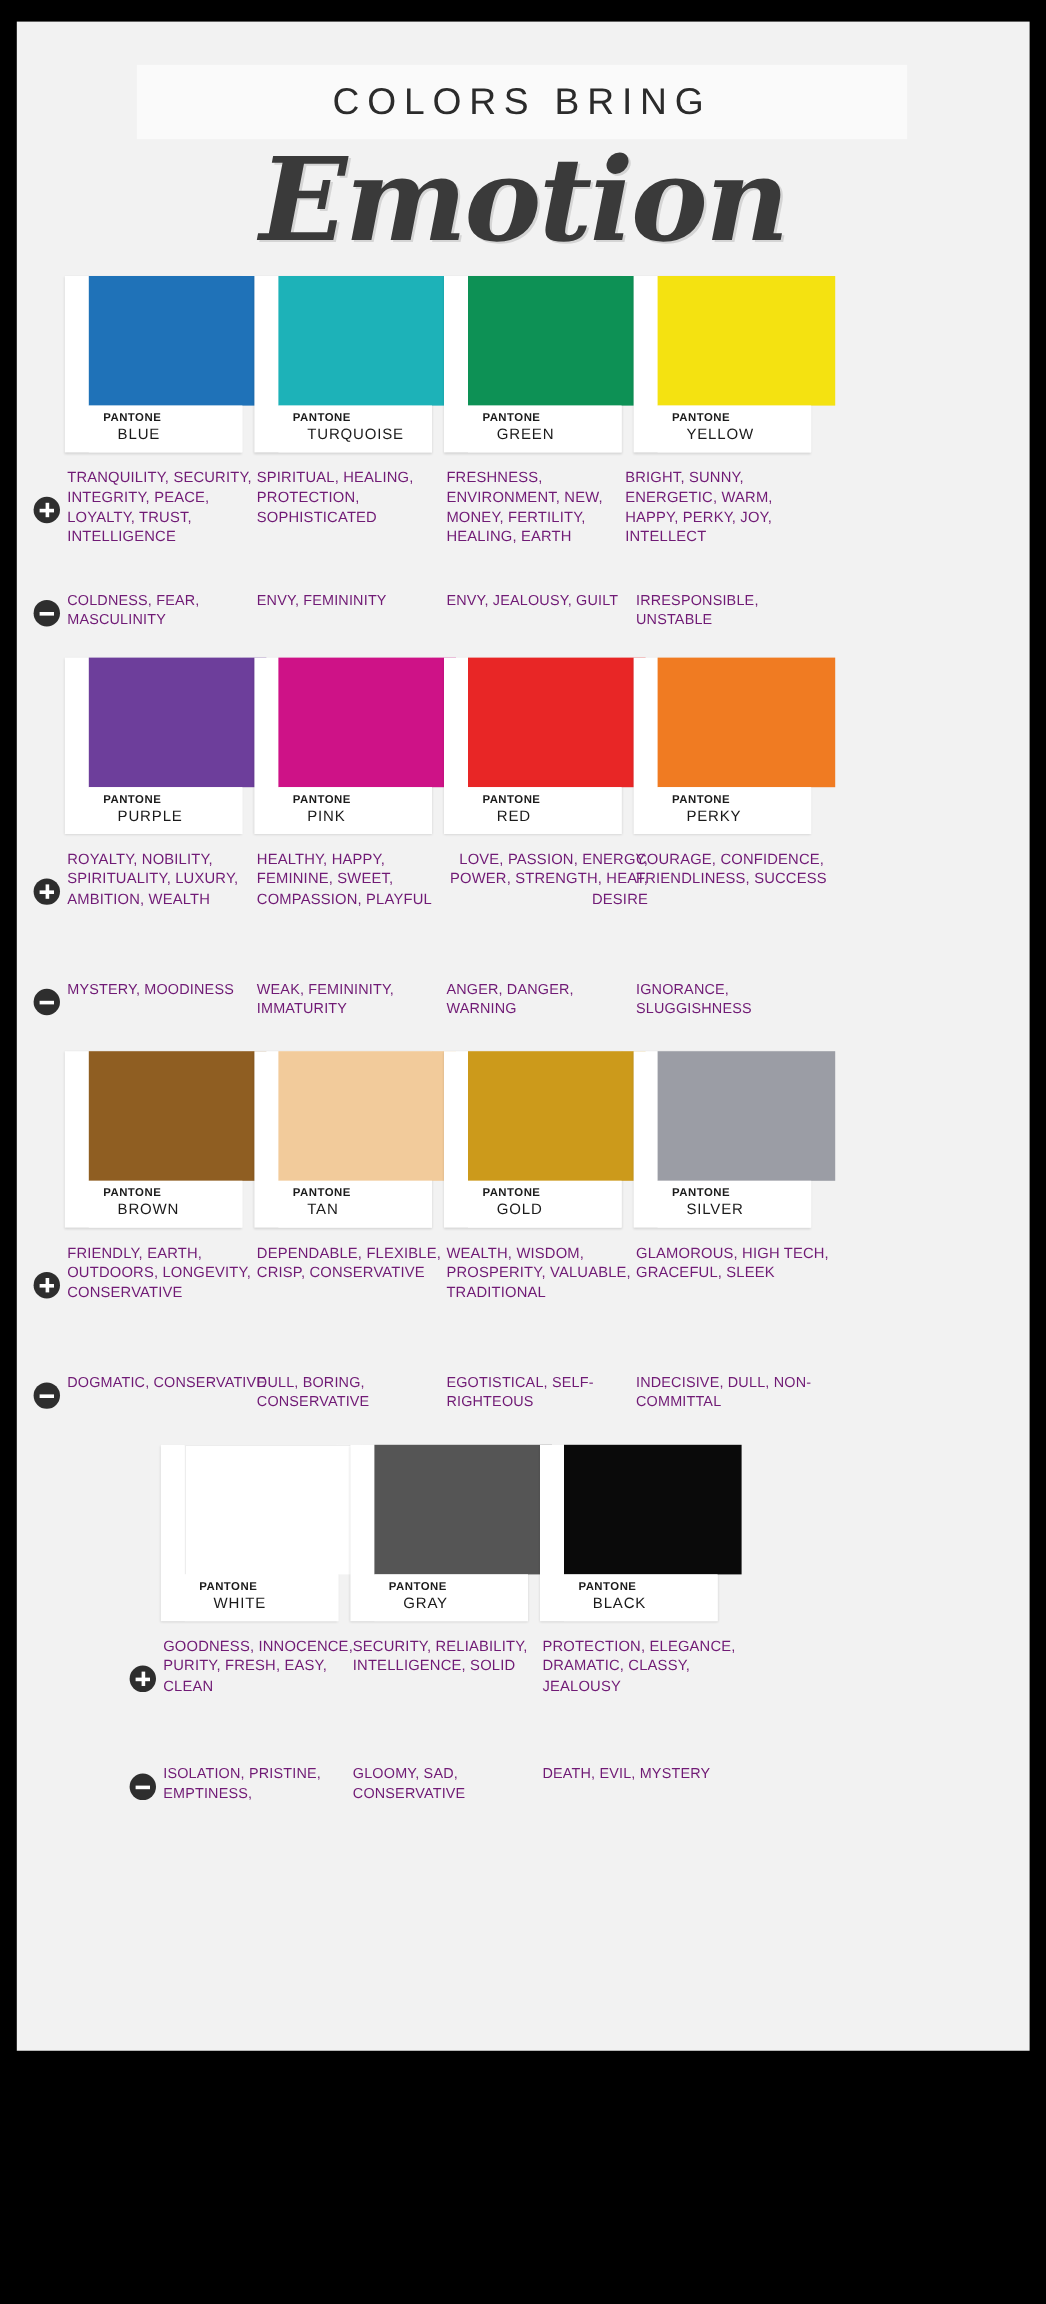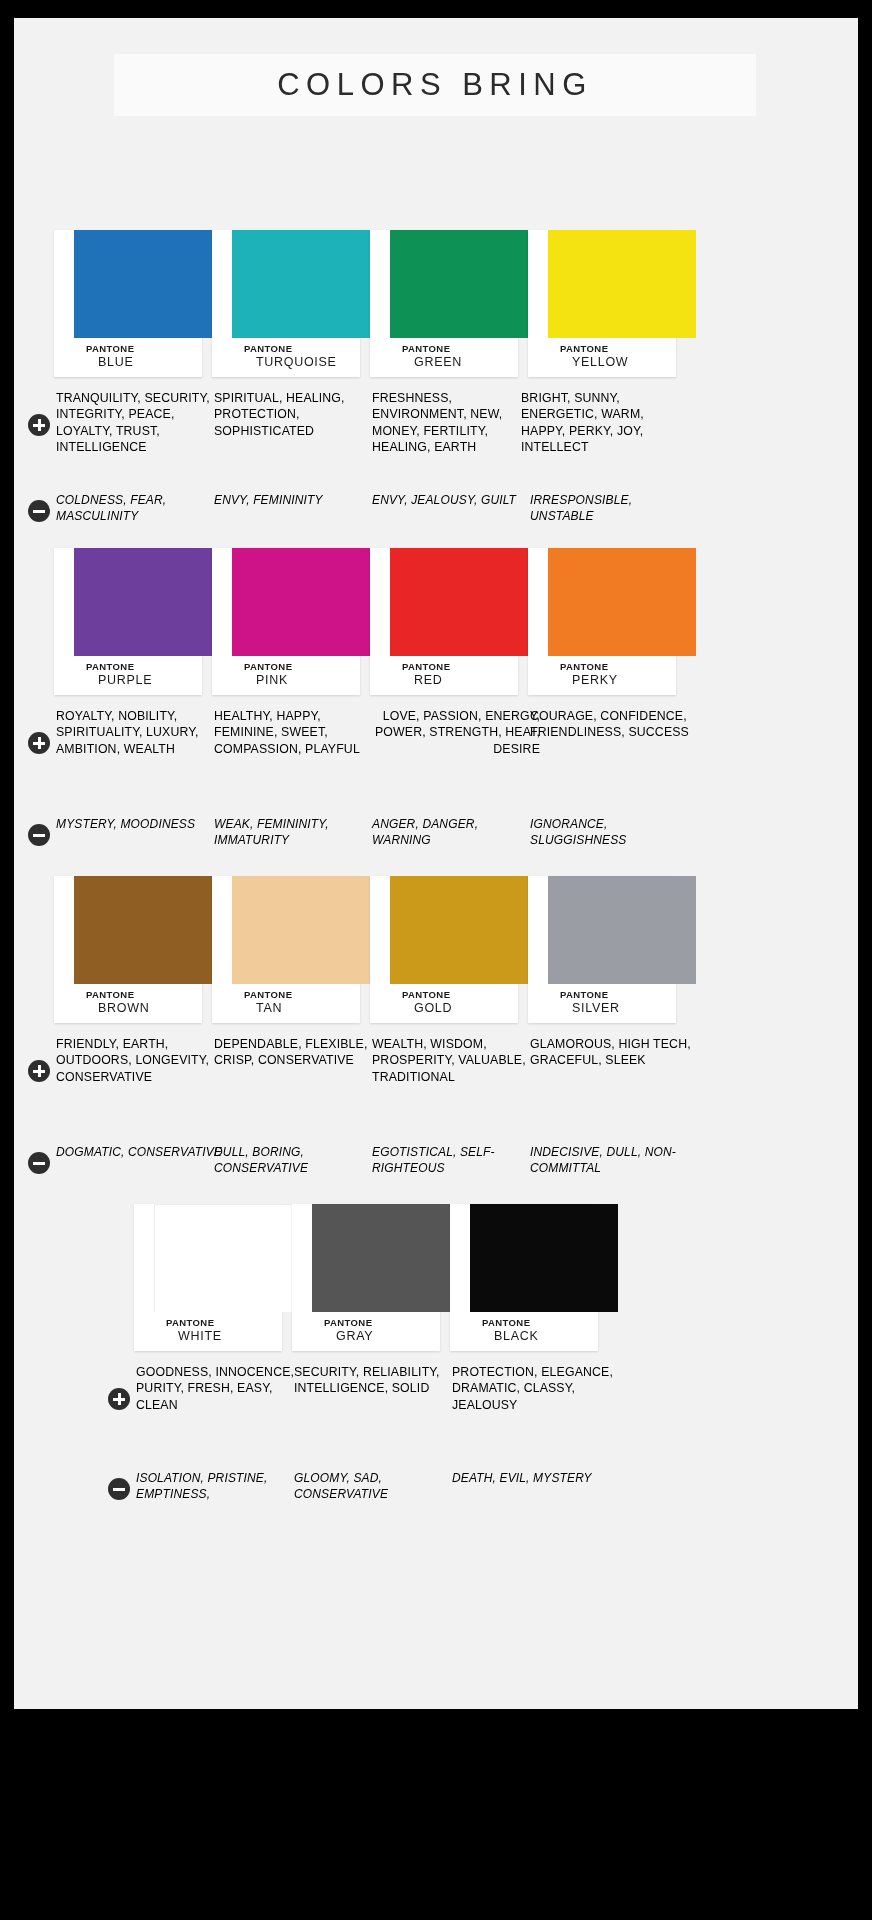--- a/index.html
+++ b/index.html
@@ -125,25 +125,24 @@
     position: absolute;
     left: 9.5px; top: 5px;
     width: 3px; height: 12px;
     background: #ffffff;
   }
   .trait-col {
     position: absolute;
     width: 168px;
     font-size: 12.3px;
     line-height: 16.4px;
-    color: #000000;
+    color: #701a75;
     letter-spacing: 0.15px;
   }
   .trait-col.neg {
-    font-style: italic;
     font-size: 12px;
     line-height: 16.2px;
   }
 
   .footer {
     position: absolute;
     right: 22px;
     bottom: 22px;
     font-size: 10.5px;
     font-style: italic;
@@ -153,20 +152,21 @@
 </style>
 </head>
 <body>
 
 <div id="poster">
   <div class="canvas">
 
     <div class="title-band">
       <div class="title-band-text">COLORS BRING</div>
     </div>
+    <div class="script-title">Emotion</div>
 
     <div id="rows-host">
         <div class="swatch-strip" style="top: 212px;">
           <div class="card" style="left: 40px; top: 0px;">
             <div class="chip" style="background: rgb(31, 114, 184);"></div>
             <div class="meta">
               <div class="pantone">PANTONE</div>
               <div class="cname">BLUE</div>
             </div>
           </div>

